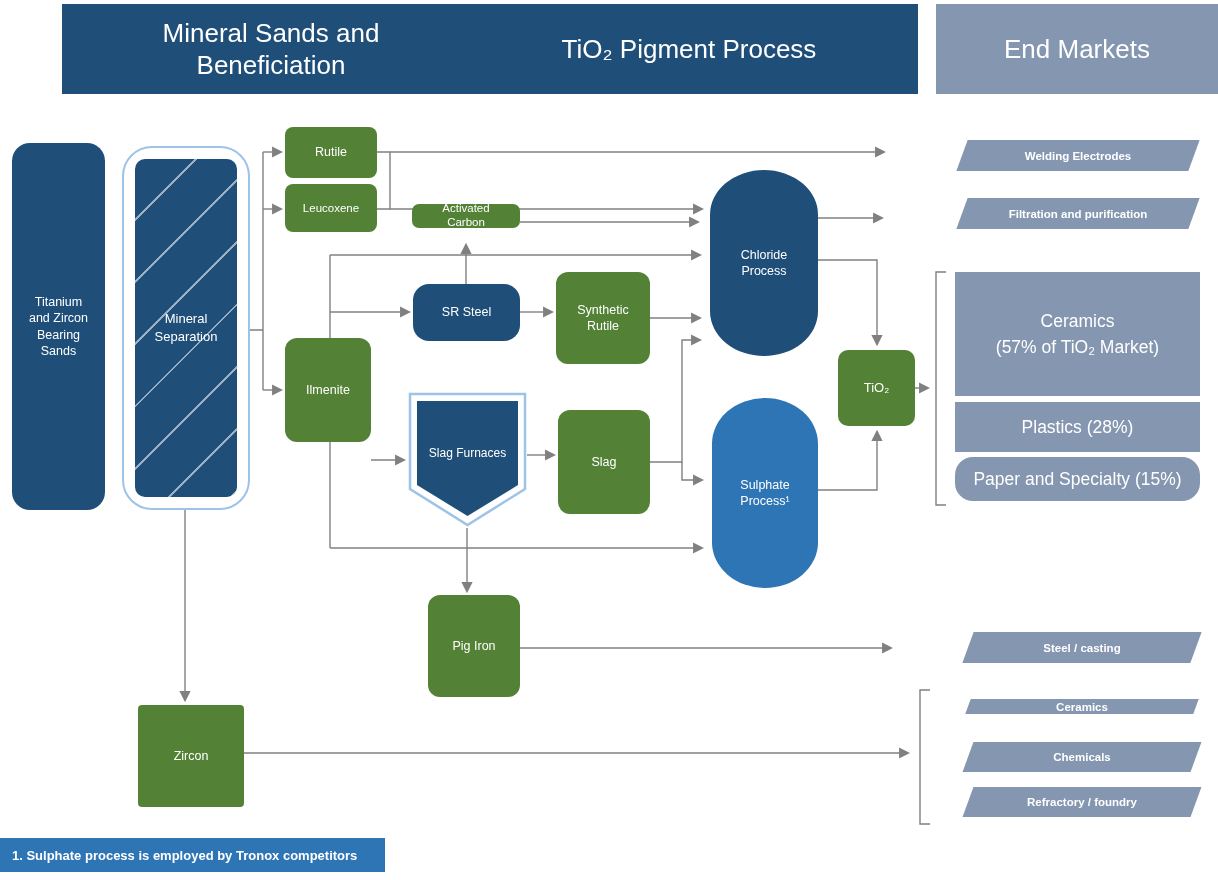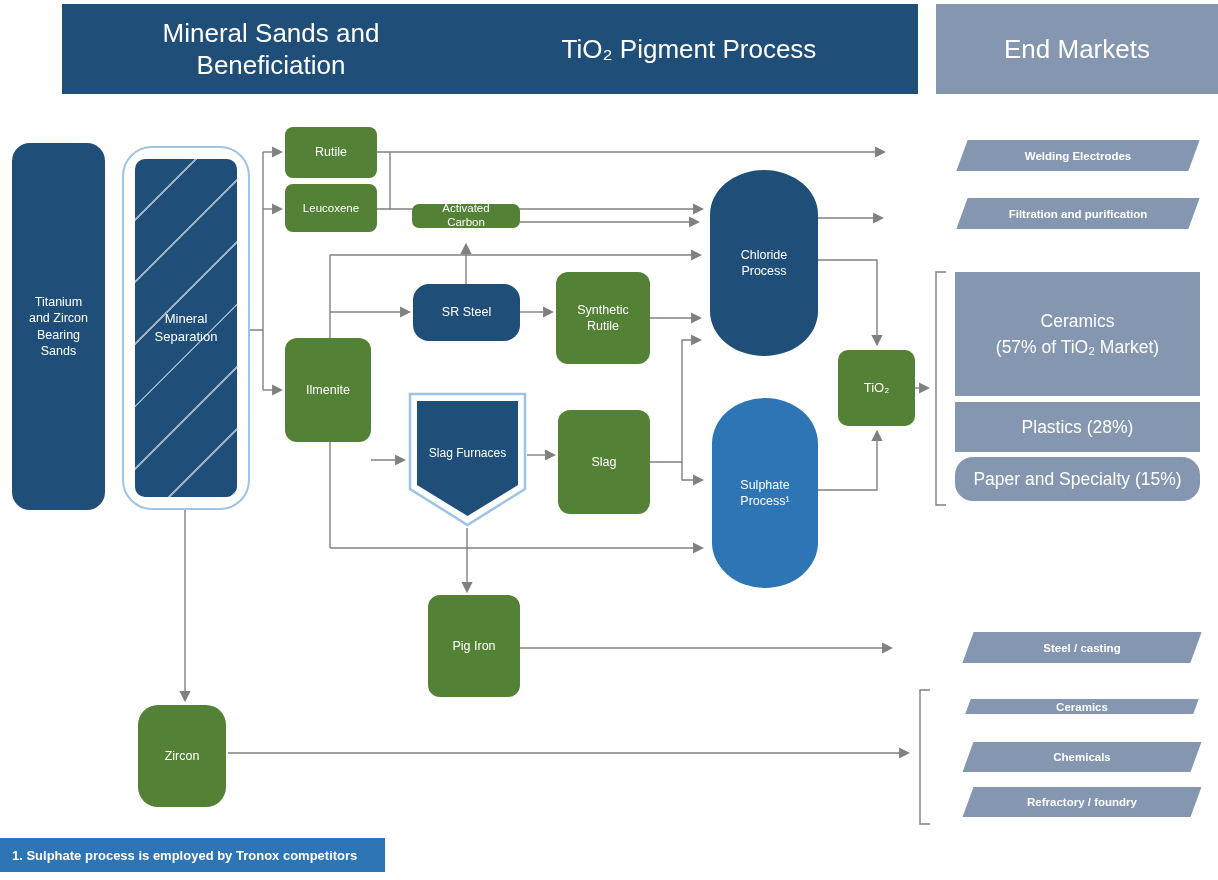--- a/index.html
+++ b/index.html
@@ -110,21 +110,21 @@
   </div>
 
   <div class="abs flex-c node green-box pad-sm" style="left:556px;top:272px;width:94px;height:92px;border-radius:12px;">Synthetic Rutile</div>
   <div class="abs flex-c node green-box" style="left:558px;top:410px;width:92px;height:104px;border-radius:12px;">Slag</div>
 
   <div class="abs flex-c node blue-box barrel pad-sm" style="left:710px;top:170px;width:108px;height:186px;">Chloride Process</div>
   <div class="abs flex-c node barrel barrel-light pad-sm" style="left:712px;top:398px;width:106px;height:190px;">Sulphate Process¹</div>
   <div class="abs flex-c node green-box" style="left:838px;top:350px;width:77px;height:76px;border-radius:10px;font-size:13px;">TiO₂</div>
 
   <div class="abs flex-c node green-box" style="left:428px;top:595px;width:92px;height:102px;border-radius:12px;">Pig Iron</div>
-  <div class="abs flex-c node green-box" style="left:138px;top:705px;width:88px;height:102px;border-radius:20px;">Zircon</div>
+  <div class="abs flex-c node green-box" style="left:138px;top:705px;width:106px;height:102px;border-radius:4px;">Zircon</div>
 
   <div class="abs flex-c market-para" style="left:962px;top:140px;width:232px;height:31px;">
     <div class="para-bg"></div>
     <span class="para-label">Welding Electrodes</span>
   </div>
   <div class="abs flex-c market-para" style="left:962px;top:198px;width:232px;height:31px;">
     <div class="para-bg"></div>
     <span class="para-label">Filtration and purification</span>
   </div>
   <div class="abs flex-c market-para" style="left:968px;top:632px;width:228px;height:31px;">

